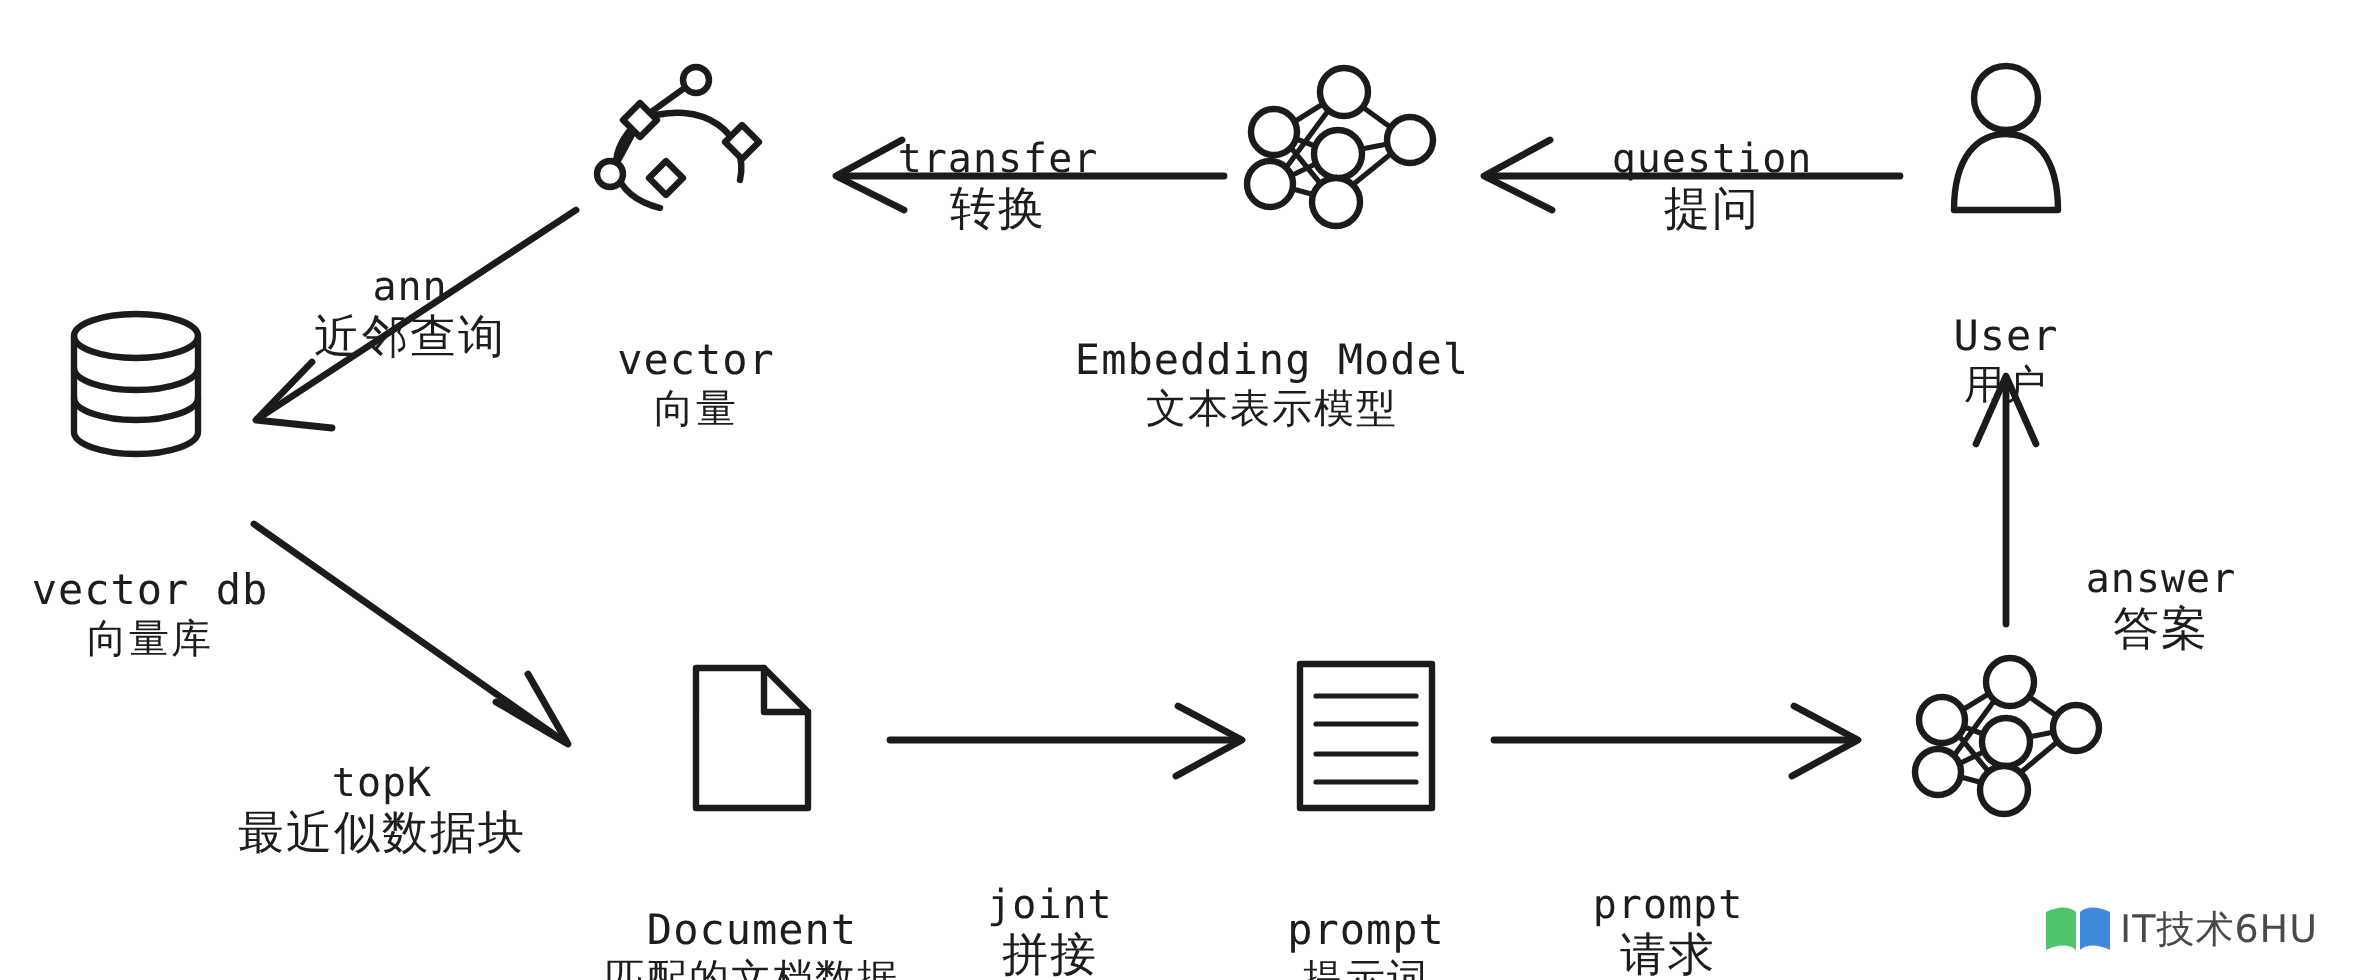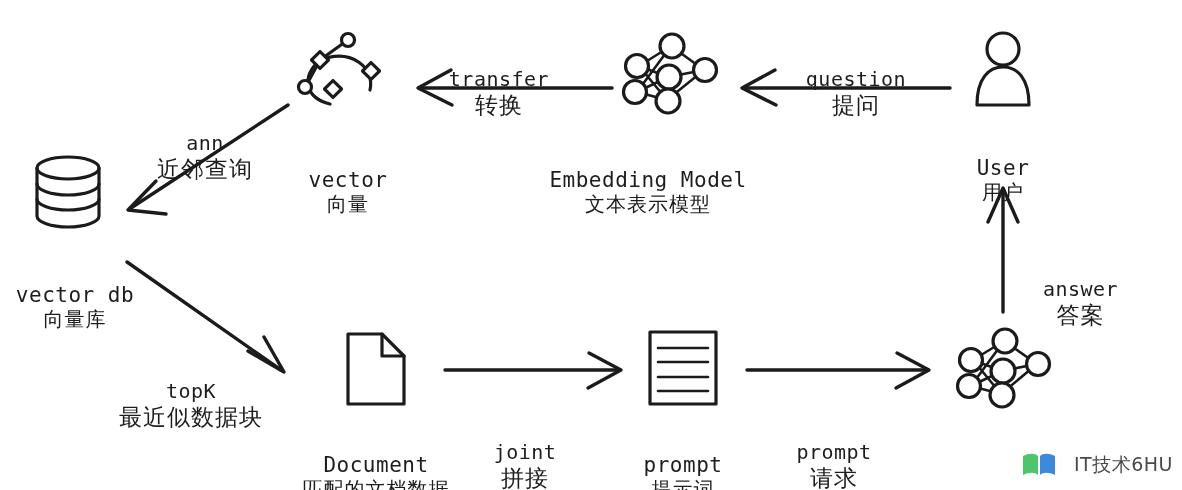--- a/index.html
+++ b/index.html
@@ -83,21 +83,21 @@
   .lbl.edge .en { font-size: 20px; }
   .lbl.edge .zh { font-size: 23px; }
 
   
   #watermark {
     position: absolute;
     left: 1022px;
     top: 452px;
     display: flex;
     align-items: center;
-    gap: 18px;
+    gap: 4px;
     opacity: 0.92;
   }
   #watermark .wm-text {
     font-family: "DejaVu Sans", "Liberation Sans", sans-serif;
     font-size: 19px;
     color: #3a3a3a;
     letter-spacing: 0.5px;
     white-space: nowrap;
   }
 </style>
@@ -201,21 +201,21 @@
       <path class="arrow-head" d="M 988 222 L 1003 188 L 1018 222"></path>
     </g>
 
   </svg>
 
   <div class="lbl" style="left:283px; top:120px; width:130px;">
     <span class="en">vector</span>
     <span class="zh">向量</span>
   </div>
 
-  <div class="lbl" style="left:532px; top:120px; width:232px;">
+  <div class="lbl" style="left:520px; top:120px; width:232px;">
     <span class="en">Embedding Model</span>
     <span class="zh">文本表示模型</span>
   </div>
 
   <div class="lbl" style="left:938px; top:108px; width:130px;">
     <span class="en">User</span>
     <span class="zh">用户</span>
   </div>
 
   <div class="lbl" style="left:0px; top:235px; width:150px;">

